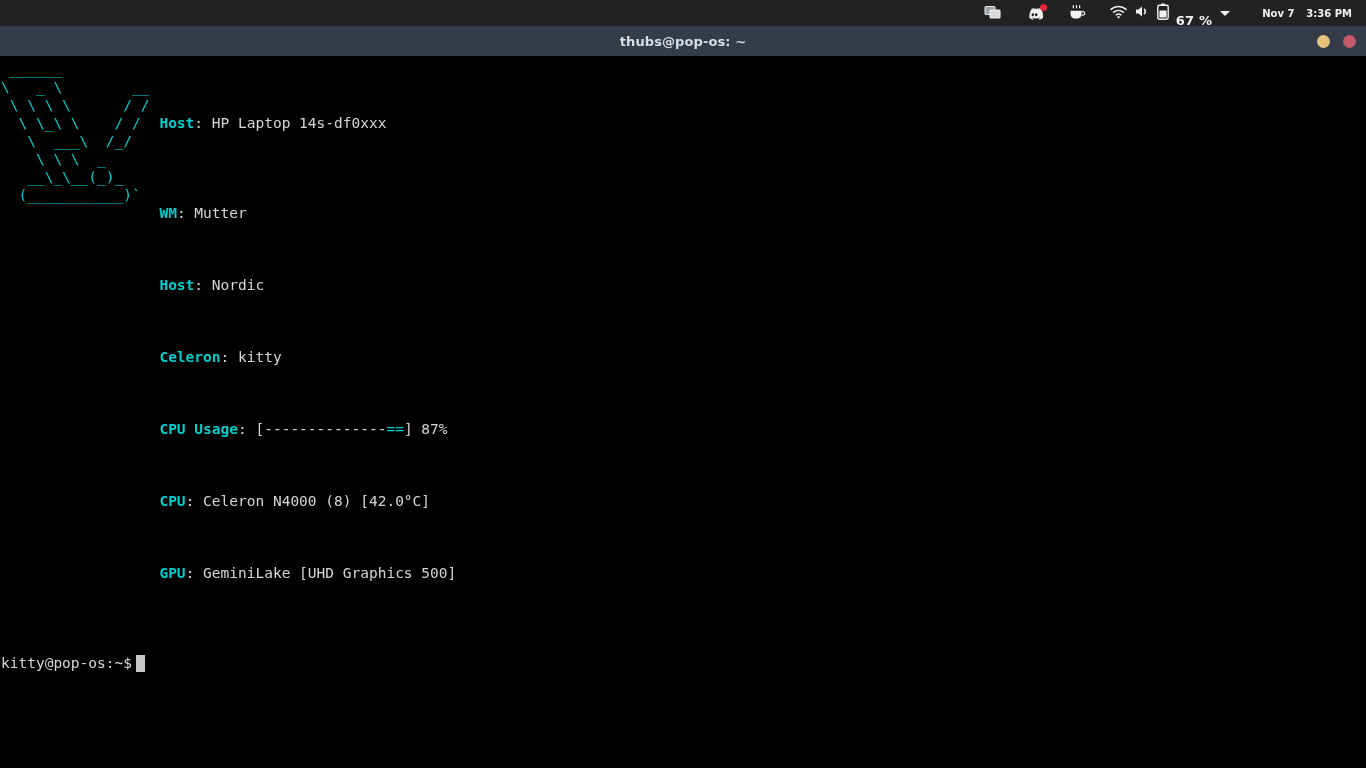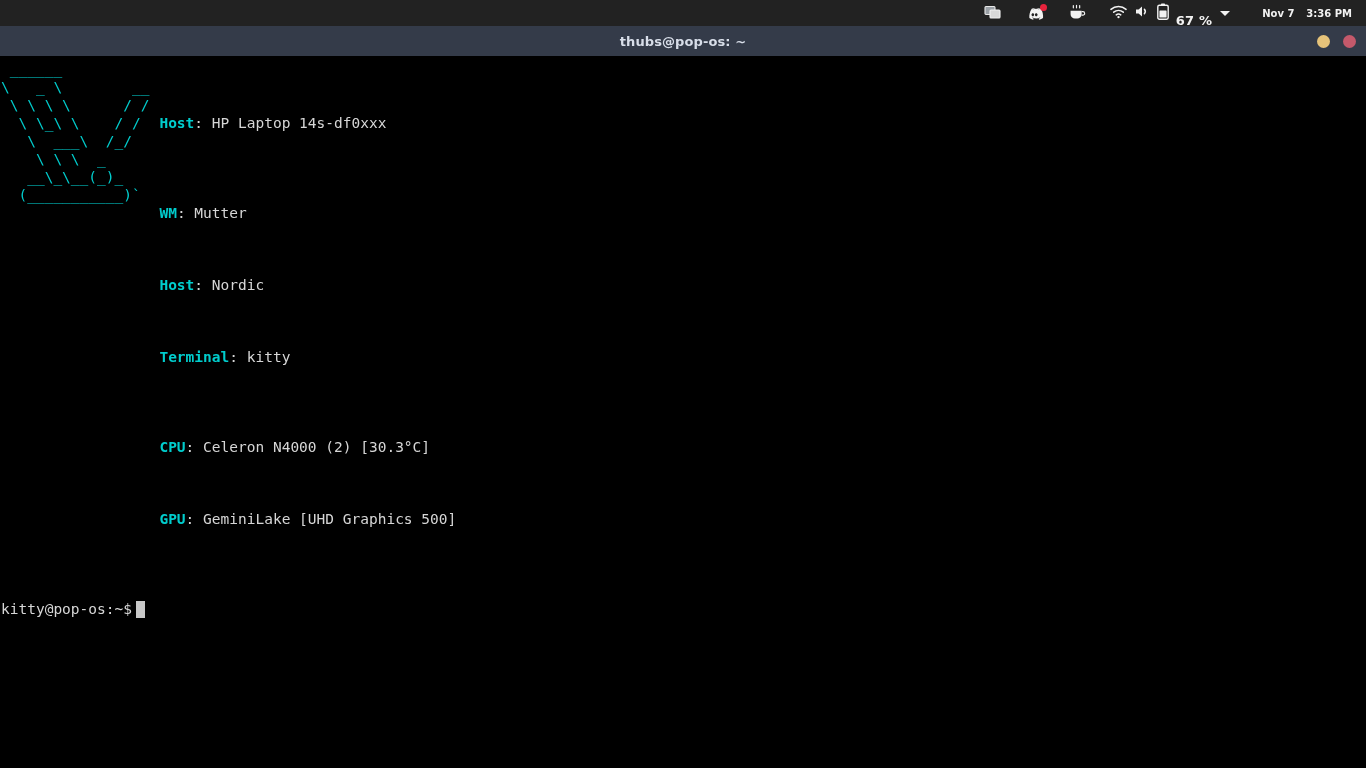--- a/index.html
+++ b/index.html
@@ -292,24 +292,25 @@
 
       <div id="info-block">
 
         <div class="info-line"><span class="k">Host</span><span class="v">: </span><span class="v">HP Laptop 14s-df0xxx</span></div>
 
 
         <div class="info-line"><span class="k">WM</span><span class="v">: </span><span class="v">Mutter</span></div>
 
         <div class="info-line"><span class="k">Host</span><span class="v">: </span><span class="v">Nordic</span></div>
 
-        <div class="info-line"><span class="k">Terminal</span><span class="v">: </span><span class="v">kitty</span></div>
-
-
-        <div class="info-line"><span class="k">CPU</span><span class="v">: </span><span class="v">Celeron N4000 (2) [30.3°C]</span></div>
+        <div class="info-line"><span class="k">Celeron</span><span class="v">: </span><span class="v">kitty</span></div>
+
+        <div class="info-line"><span class="k">CPU Usage</span><span class="v">: </span><span class="bar-free">[</span><span class="bar-free">--------------</span><span class="bar-used">==</span><span class="bar-free">]</span><span class="v"> </span><span class="v">87%</span></div>
+
+        <div class="info-line"><span class="k">CPU</span><span class="v">: </span><span class="v">Celeron N4000 (8) [42.0°C]</span></div>
 
         <div class="info-line"><span class="k">GPU</span><span class="v">: </span><span class="v">GeminiLake [UHD Graphics 500]</span></div>
 
       </div>
     </div>
 
     <div id="promptline">
       <span id="prompt-text">kitty@pop-os:~$</span>
       <span id="cursor"></span>
     </div>

